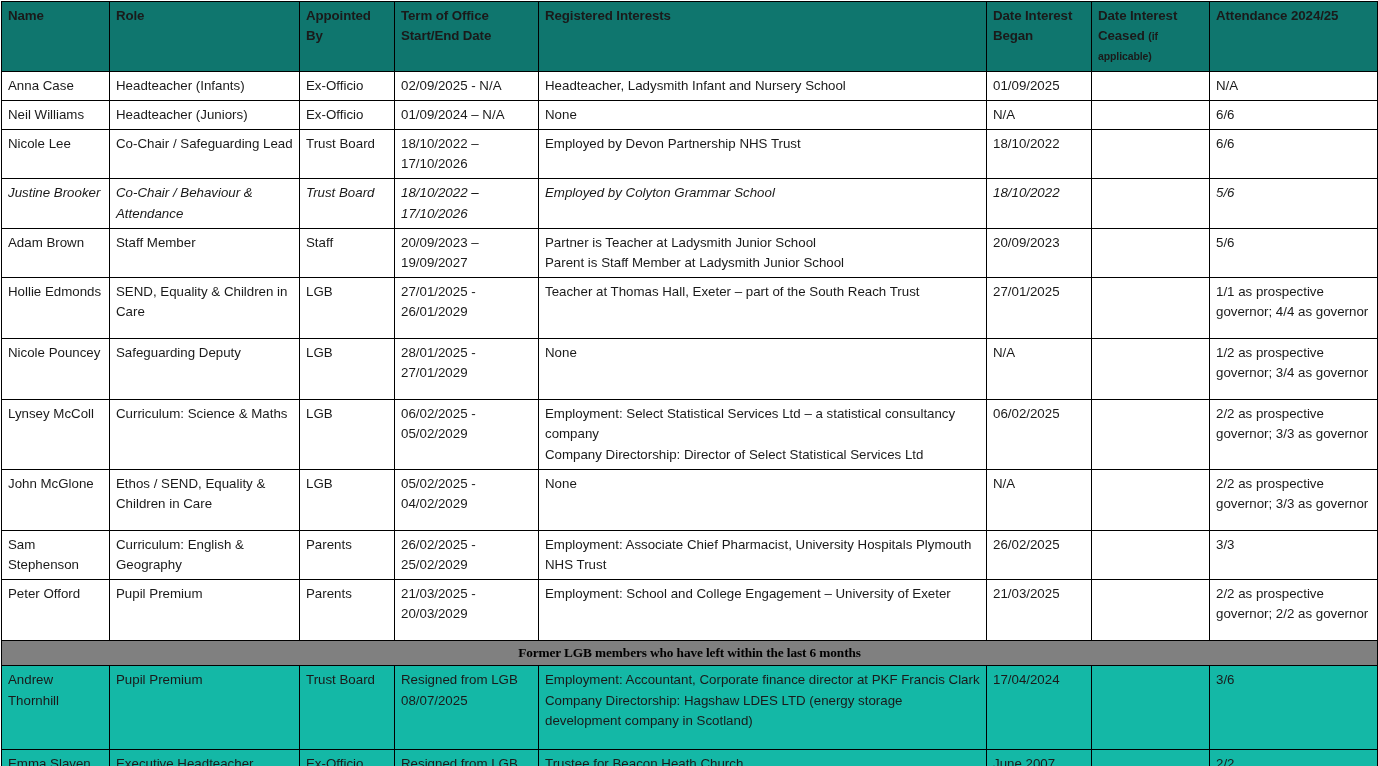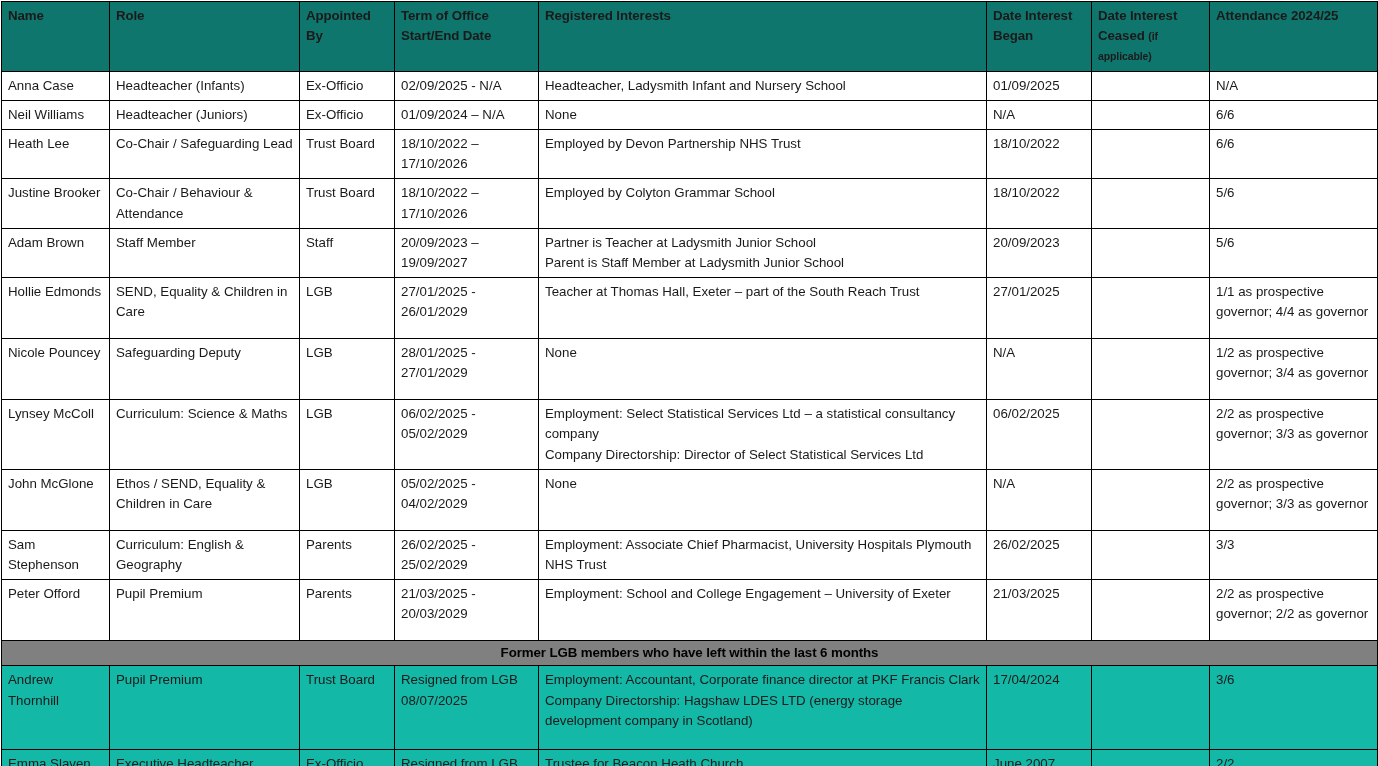--- a/index.html
+++ b/index.html
@@ -53,20 +53,21 @@
   col.c-attend     { width: 168px; }
 
   tr.section-divider td {
     background: #808080;
     text-align: center;
     font-weight: bold;
     font-size: 13.3px;
     padding: 2px 6px;
     color: #000000;
     letter-spacing: -0.1px;
+    font-family: Liberation Serif, serif;
   }
   tr.former td {
     background: #14b8a6;
   }
   .line { display: block; }
   .cell-empty { display: block; min-height: 1px; }
 </style>
 </head>
 <body>
 
@@ -141,21 +142,21 @@
         </td>
         <td>
           <span class="cell-empty"></span>
         </td>
         <td>
           <span class="line">6/6</span>
         </td>
       </tr>
       <tr style="height: 42px;">
         <td>
-          <span class="line">Heath Lee</span>
+          <span class="line">Nicole Lee</span>
         </td>
         <td>
           <span class="line">Co-Chair / Safeguarding Lead</span>
         </td>
         <td>
           <span class="line">Trust Board</span>
         </td>
         <td>
           <span class="line">18/10/2022 – 17/10/2026</span>
         </td>
@@ -165,21 +166,21 @@
         <td>
           <span class="line">18/10/2022</span>
         </td>
         <td>
           <span class="cell-empty"></span>
         </td>
         <td>
           <span class="line">6/6</span>
         </td>
       </tr>
-      <tr style="height: 42px;">
+      <tr style="height: 42px; font-style: italic;">
         <td>
           <span class="line">Justine Brooker</span>
         </td>
         <td>
           <span class="line">Co-Chair / Behaviour &amp; Attendance</span>
         </td>
         <td>
           <span class="line">Trust Board</span>
         </td>
         <td>

